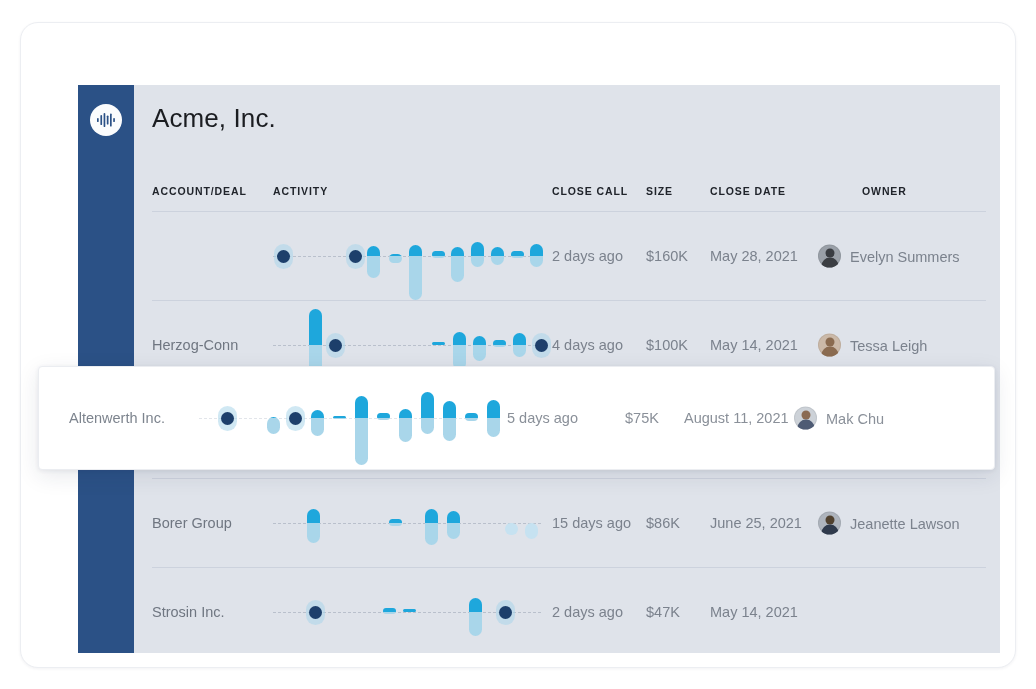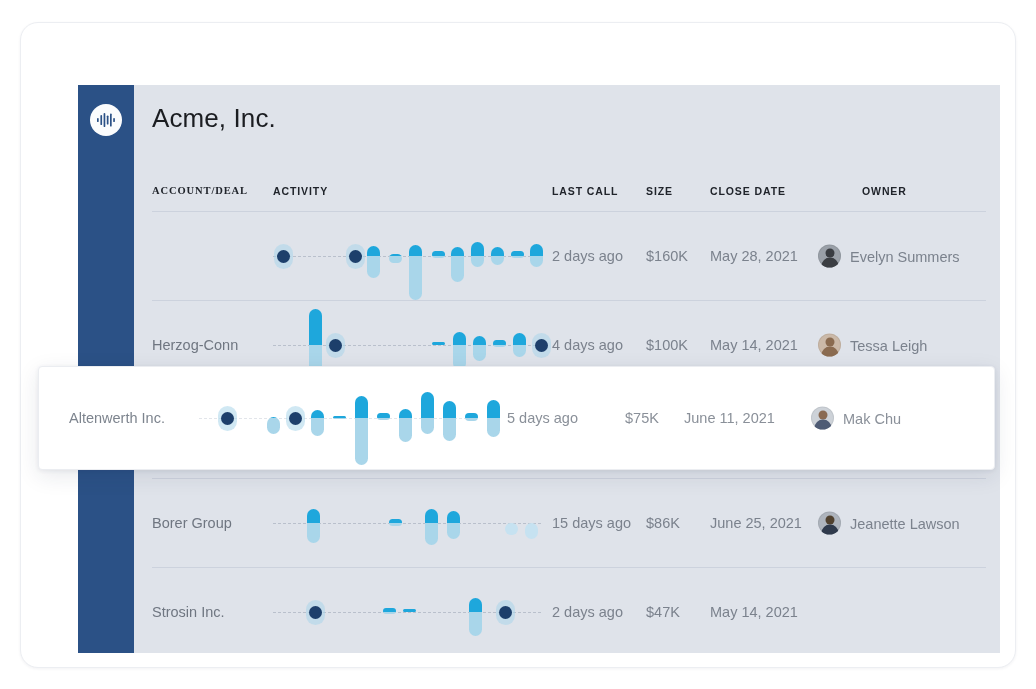--- a/index.html
+++ b/index.html
@@ -57,21 +57,21 @@
     border-bottom:1px solid #ccd2dd;
   }
   .row.last{border-bottom:none;}
   .header-row{height:28px;border-bottom:1px solid #ccd2dd;}
 
   .th{
     position:absolute;top:2px;
     font-size:10.5px;font-weight:bold;letter-spacing:.9px;
     color:#20242b;
   }
-  .c-account{left:0;font-family:Liberation Serif, serif;}
+  .c-account{left:0;}
   .c-activity{left:121px;}
   .c-lastcall{left:400px;}
   .c-size{left:494px;}
   .c-close{left:558px;}
   .c-owner{left:666px;margin-left:44px;}
 
   .cell{
     position:absolute;
     font-size:14.5px;color:#7b828d;
     top:50%;transform:translateY(-50%);
@@ -146,21 +146,21 @@
     box-sizing:border-box;
   }
   .overlay .cell{color:#8a9099;}
   .overlay .acct{color:#7d848e;}
   .ov-inner{position:absolute;left:0;top:0;right:0;bottom:0;}
   .ov-acct{left:30px;}
   .ov-activity{left:160px;width:278px;}
   .ov-lastcall{left:468px;}
   .ov-size{left:586px;}
   .ov-close{left:645px;}
-  .ov-owner{left:772px;}
+  .ov-owner{left:755px;}
   .ov-axis{border-top:1px dashed #e2e5ea;}
 </style>
 </head>
 <body>
 
 <div class="screen">
 
   <div class="device">
 
     <div class="panel">
@@ -182,21 +182,21 @@
 
       <div class="content">
 
         <div class="app-title">Acme, Inc.</div>
 
         <div class="table">
 
           <div class="row header-row">
             <div class="th c-account">ACCOUNT/DEAL</div>
             <div class="th c-activity">ACTIVITY</div>
-            <div class="th c-lastcall">LAST CALL</div>
+            <div class="th c-lastcall">CLOSE CALL</div>
             <div class="th c-size">SIZE</div>
             <div class="th c-close">CLOSE DATE</div>
             <div class="th c-owner">OWNER</div>
           </div>
 
           <div class="row">
             <div class="activity">
               <div class="axis"></div>
               <div class="marks">
                   <div class="dot" style="width: 19px; height: 25px; left: 1px; top: calc(50% - 12.5px); background: rgb(169, 214, 234); opacity: 0.55; border-radius: 999px;"></div>
@@ -425,21 +425,21 @@
               <div class="dn" style="height: 3px; background: rgb(169, 214, 234);"></div>
             </div>
             <div class="pill" style="width: 13px; left: 288px; height: 37px; top: calc(50% - 18px);">
               <div class="up" style="height: 18px; background: rgb(30, 167, 220);"></div>
               <div class="dn" style="height: 19px; background: rgb(169, 214, 234);"></div>
             </div>
           </div>
       </div>
       <div class="cell lastcall ov-lastcall">5 days ago</div>
       <div class="cell size ov-size">$75K</div>
-      <div class="cell closedate ov-close">June 11, 2021</div>
+      <div class="cell closedate ov-close">August 11, 2021</div>
       <div class="cell owner ov-owner">
         <span class="avatar a3">
             <span class="head"></span>
             <span class="body"></span>
           </span>
         <span>Mak Chu</span>
       </div>
     </div>
   </div>
 

